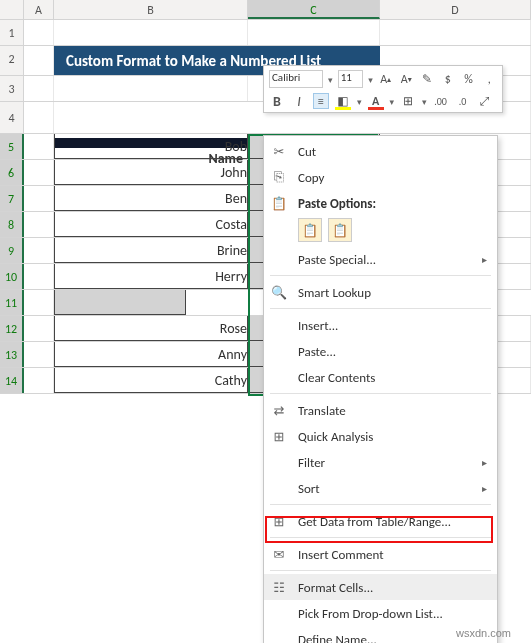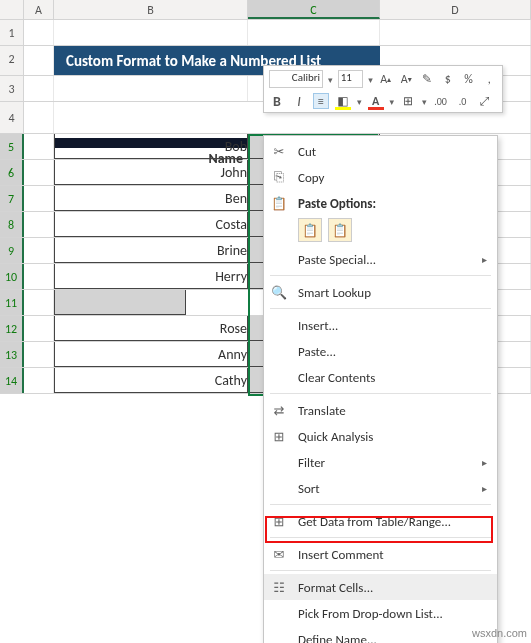--- a/index.html
+++ b/index.html
@@ -19,42 +19,42 @@
     
     .title-merge { background: #1f4e78; color: #fff; font-weight: bold; font-size: 15px; border: 2px solid #1f4e78; display:flex; align-items:center; padding-left:10px; }
     .hdr { background: #d9e1f2; font-weight: bold; font-size: 14px; border: 5px solid #0f172a; margin-top: 36px; }
     .datacell { border: 1px solid #444; border-top: none; font-size: 14px; }
     .sel { background: #d3d3d3; }
     
     
     .mini-toolbar { position: absolute; left: 263px; top: 65px; width: 240px; height: 48px; background: #fff; border: 1px solid #c6c6c6; box-shadow: 2px 2px 4px rgba(0,0,0,.15); padding: 2px 5px; font-size: 12px; }
     .mt-row1 { display: flex; align-items: center; gap: 5px; height: 22px; }
     .mt-row2 { display: flex; align-items: center; gap: 6px; height: 22px; }
-    .mt-font { width: 55px; height: 18px; border: 1px solid #ccc; padding: 0 2px; font-size: 11px; text-align: right; }
+    .mt-font { width: 55px; height: 18px; border: 1px solid #ccc; padding: 0 2px; font-size: 11px; }
     .mt-size { width: 26px; height: 18px; border: 1px solid #ccc; padding: 0 2px; font-size: 11px; }
     .mt-btn { width: 16px; height: 16px; display: inline-flex; align-items: center; justify-content: center; color: #555; cursor: default; }
     .mt-btn.bold { font-weight: bold; font-size: 14px; }
     .mt-btn.italic { font-style: italic; font-size: 14px; }
     .mt-btn.active { border: 1px solid #a0c8e8; background: #e0eef9; }
     .fontcolor-a { position:relative; font-weight:bold; font-size:12px; }
     .fontcolor-a::after{content:'';position:absolute;left:0;right:0;bottom:-1px;height:3px;background:#e32;}
     .fillcolor { position:relative; }
     .fillcolor::after{content:'';position:absolute;left:0;right:0;bottom:-1px;height:3px;background:#ffff00;}
     
     
     .ctx { position: absolute; left: 263px; top: 135px; width: 235px; background: #fff; border: 1px solid #c6c6c6; box-shadow: 2px 3px 6px rgba(0,0,0,.2); padding: 2px 0; }
     .ctx-item { display: flex; align-items: center; height: 26px; padding: 0 8px 0 4px; font-size: 13px; color: #333; position: relative; }
     .ctx-icon { width: 22px; height: 18px; display: inline-flex; align-items: center; justify-content: center; margin-right: 8px; color: #666; font-size: 13px; }
     .ctx-sep { height: 1px; background: #e1e1e1; margin: 3px 6px; }
     .ctx-arrow { position: absolute; right: 10px; color: #666; font-size: 10px; }
     .paste-icons { display: flex; gap: 6px; padding: 2px 0 4px 34px; height: 30px; align-items: center; }
     .paste-icons span { width: 24px; height: 24px; border: 1px solid #ccc; background: #fdf2d0; display:inline-flex; align-items:center; justify-content:center; font-size:13px; }
     .highlight-box { position: absolute; border: 2.5px solid #e11; pointer-events: none; }
     
-    .watermark { position: absolute; right: 4px; bottom: 4px; font-size: 11px; color: #888; font-family: Arial, sans-serif; }
+    .watermark { position: absolute; right: 20px; bottom: 4px; font-size: 11px; color: #888; font-family: Arial, sans-serif; }
     
     
     .marquee { position: absolute; left: 248px; top: 134px; width: 130px; height: 262px; border: 2px solid #107c41; pointer-events:none; }
   </style>
 </head>
 <body>
 
 <div class="sheet">
   <div class="col-headers">
     <div class="rowh-corner"></div>

